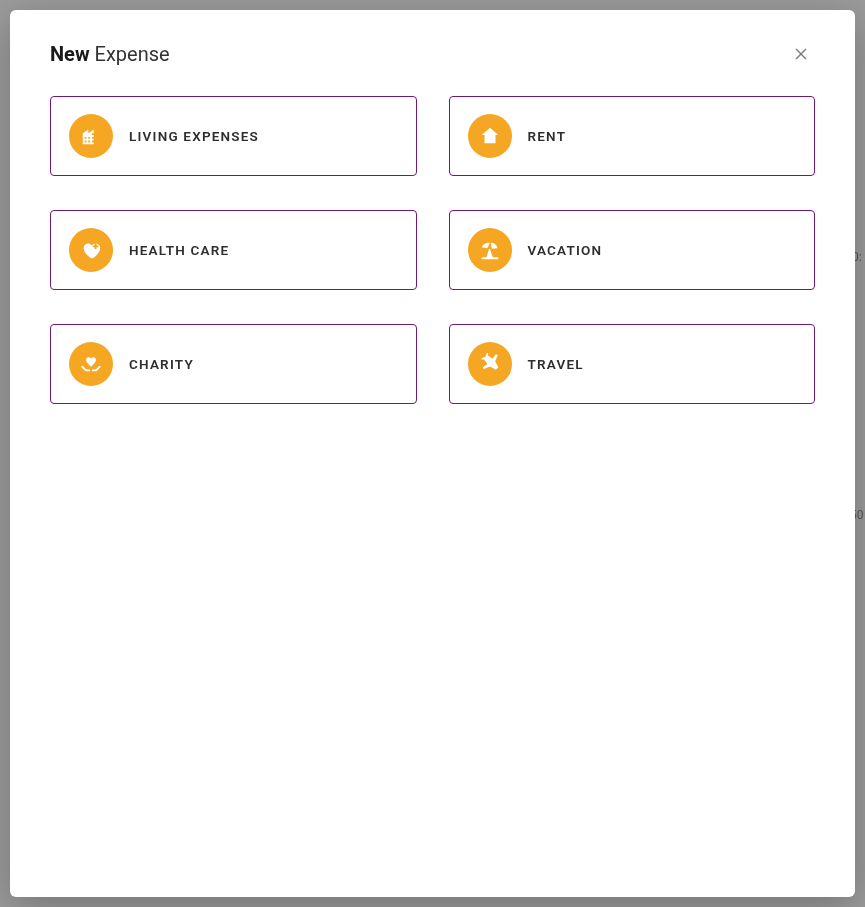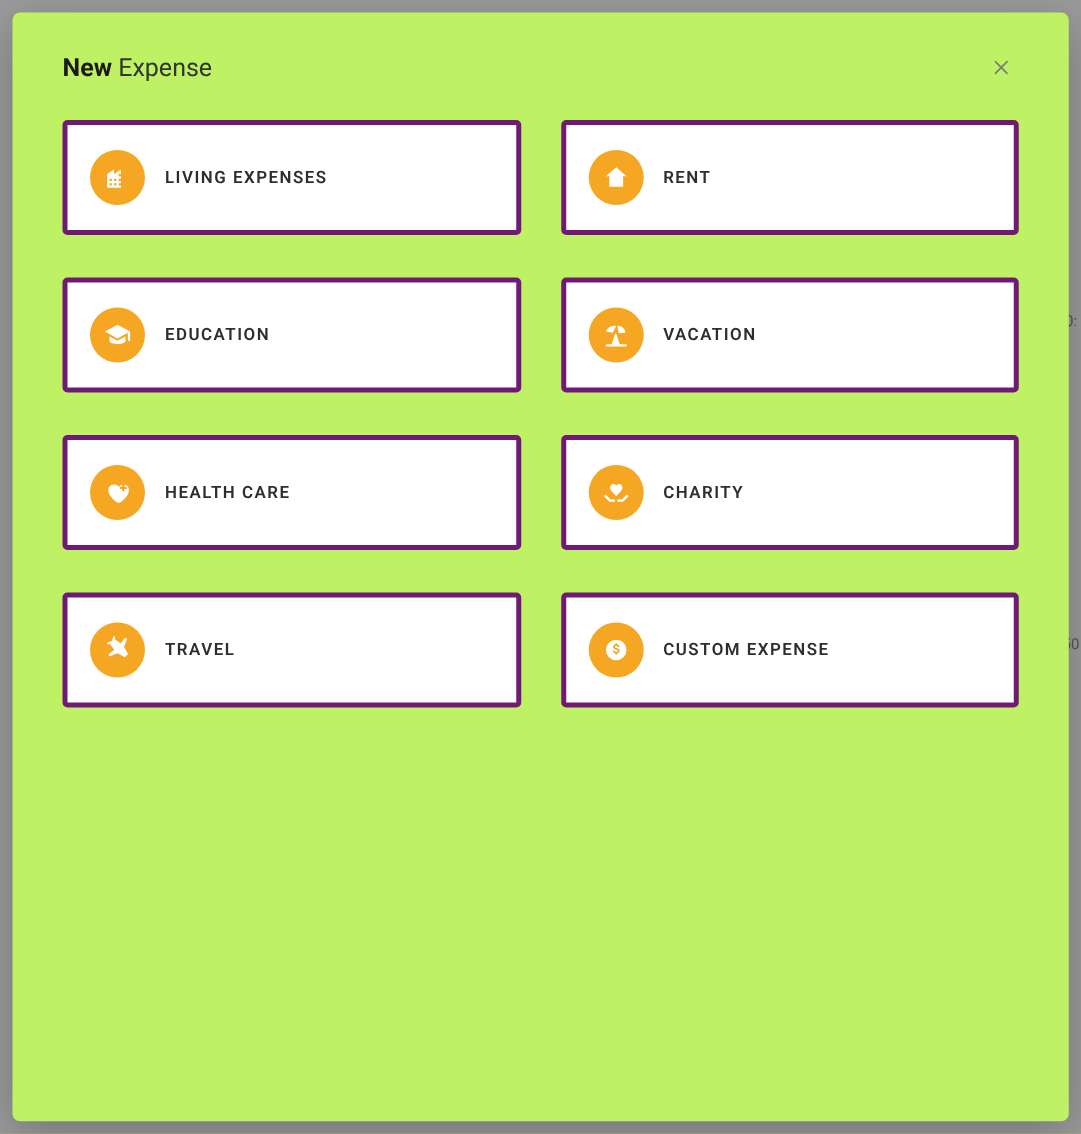--- a/index.html
+++ b/index.html
@@ -14,21 +14,21 @@
     position: absolute;
     inset: 0;
     background: #9b9b9b;
   }
   .modal {
     position: absolute;
     top: 10px;
     left: 10px;
     right: 10px;
     bottom: 10px;
-    background: #bef264;
+    background: #ffffff;
     border-radius: 6px;
     box-shadow: 0 10px 40px rgba(0,0,0,0.25);
     padding: 30px 40px 24px 40px;
     overflow: hidden;
   }
   .modal-header {
     display: flex;
     align-items: center;
     justify-content: space-between;
     margin-bottom: 28px;
@@ -54,23 +54,23 @@
     border: none;
     font-size: 0;
   }
   .close-btn svg { width: 16px; height: 16px; }
   .grid {
     display: grid;
     grid-template-columns: 1fr 1fr;
     gap: 34px 32px;
   }
   .card {
-    border: 4px solid #701a75;
+    border: 1px solid #701a75;
     border-radius: 4px;
-    height: 92px;
+    height: 80px;
     display: flex;
     align-items: center;
     padding: 0 18px;
     cursor: pointer;
     background: #fff;
   }
   .icon-circle {
     width: 44px;
     height: 44px;
     border-radius: 50%;
@@ -142,45 +142,37 @@
         <svg viewBox="0 0 24 24">
             <path d="M12 3l9 8h-3v9H6v-9H3l9-8zm0 6a1.5 1.5 0 00-1.5 1.5c0 .8.6 1.3 1.5 1.6.9.3 1.5.8 1.5 1.6A1.5 1.5 0 0112 15.2v.8h-1v-.8a1.8 1.8 0 01-1.5-1.7h1c0 .5.4.8 1 .8s1-.3 1-.8-.6-.8-1.5-1.1c-.9-.3-1.5-.9-1.5-1.9A1.5 1.5 0 0111 9v-.8h1V9a1.8 1.8 0 011.5 1.7h-1c0-.5-.4-.8-1-.8z"></path>
           </svg>
       </span>
       <span class="card-label">RENT</span>
     </div>
 
 
 
 
+
     <div class="card">
       <span class="icon-circle">
         <svg viewBox="0 0 24 24">
-            <path d="M12 3L1 9l11 6 9-4.9V17h2V9L12 3zM5 13.2V17c0 1.7 3.1 3 7 3s7-1.3 7-3v-3.8l-7 3.8-7-3.8z"></path>
+            <path d="M12 21s-8-5.3-8-11a5 5 0 019-3 5 5 0 019 3c0 5.7-8 11-8 11h-2zm4-10h2v-2h2v-2h-2V5h-2v2h-2v2h2v2z"></path>
           </svg>
       </span>
-      <span class="card-label">EDUCATION</span>
+      <span class="card-label">HEALTH CARE</span>
     </div>
 
     <div class="card">
       <span class="icon-circle">
         <svg viewBox="0 0 24 24">
             <path d="M13 4c4 0 7 3 7 6l-6 .5L13 4zm-1 0L9 10 3 9c1-3 4-5 8-5h1zm0 7l3 9H8l3-9h1zM3 20h18v2H3v-2z"></path>
           </svg>
       </span>
       <span class="card-label">VACATION</span>
-    </div>
-
-    <div class="card">
-      <span class="icon-circle">
-        <svg viewBox="0 0 24 24">
-            <path d="M12 21s-8-5.3-8-11a5 5 0 019-3 5 5 0 019 3c0 5.7-8 11-8 11h-2zm4-10h2v-2h2v-2h-2V5h-2v2h-2v2h2v2z"></path>
-          </svg>
-      </span>
-      <span class="card-label">HEALTH CARE</span>
     </div>
 
 
     <div class="card">
       <span class="icon-circle">
         <svg viewBox="0 0 24 24">
             <path d="M12 6c1-2 4-2 5 0s0 4-2 6l-3 3-3-3c-2-2-3-4-2-6s4-2 5 0zm-9 8l4 4h4v2H6l-5-5 2-1zm18 0l2 1-5 5h-5v-2h4l4-4z"></path>
           </svg>
       </span>
       <span class="card-label">CHARITY</span>
@@ -190,23 +182,15 @@
       <span class="icon-circle">
         <svg viewBox="0 0 24 24">
             <path d="M21 12l-7 2-3 7-2-1 1-6-6-1-2 2-1-1 2-4-2-4 1-1 2 2 6-1-1-6 2-1 3 7 7 2v2z" transform="rotate(45 12 12)"></path>
           </svg>
       </span>
       <span class="card-label">TRAVEL</span>
     </div>
 
 
 
-    <div class="card">
-      <span class="icon-circle">
-        <svg viewBox="0 0 24 24">
-            <path d="M12 3a9 9 0 100 18 9 9 0 000-18zm.8 3v1.2c1.2.2 2 1 2.1 2.1h-1.6c0-.5-.5-.9-1.3-.9-.8 0-1.2.3-1.2.8 0 .5.4.7 1.6 1 1.6.4 2.6 1 2.6 2.5 0 1.2-.9 2-2.2 2.2V16h-1.6v-1.1c-1.3-.2-2.2-1-2.3-2.3h1.6c.1.6.6 1 1.5 1 .9 0 1.4-.3 1.4-.9 0-.5-.4-.8-1.7-1.1-1.5-.4-2.5-1-2.5-2.4 0-1.1.8-1.9 2-2.1V6h1.6z"></path>
-          </svg>
-      </span>
-      <span class="card-label">CUSTOM EXPENSE</span>
-    </div>
 
   </div>
 </div>
 
 </body></html>

